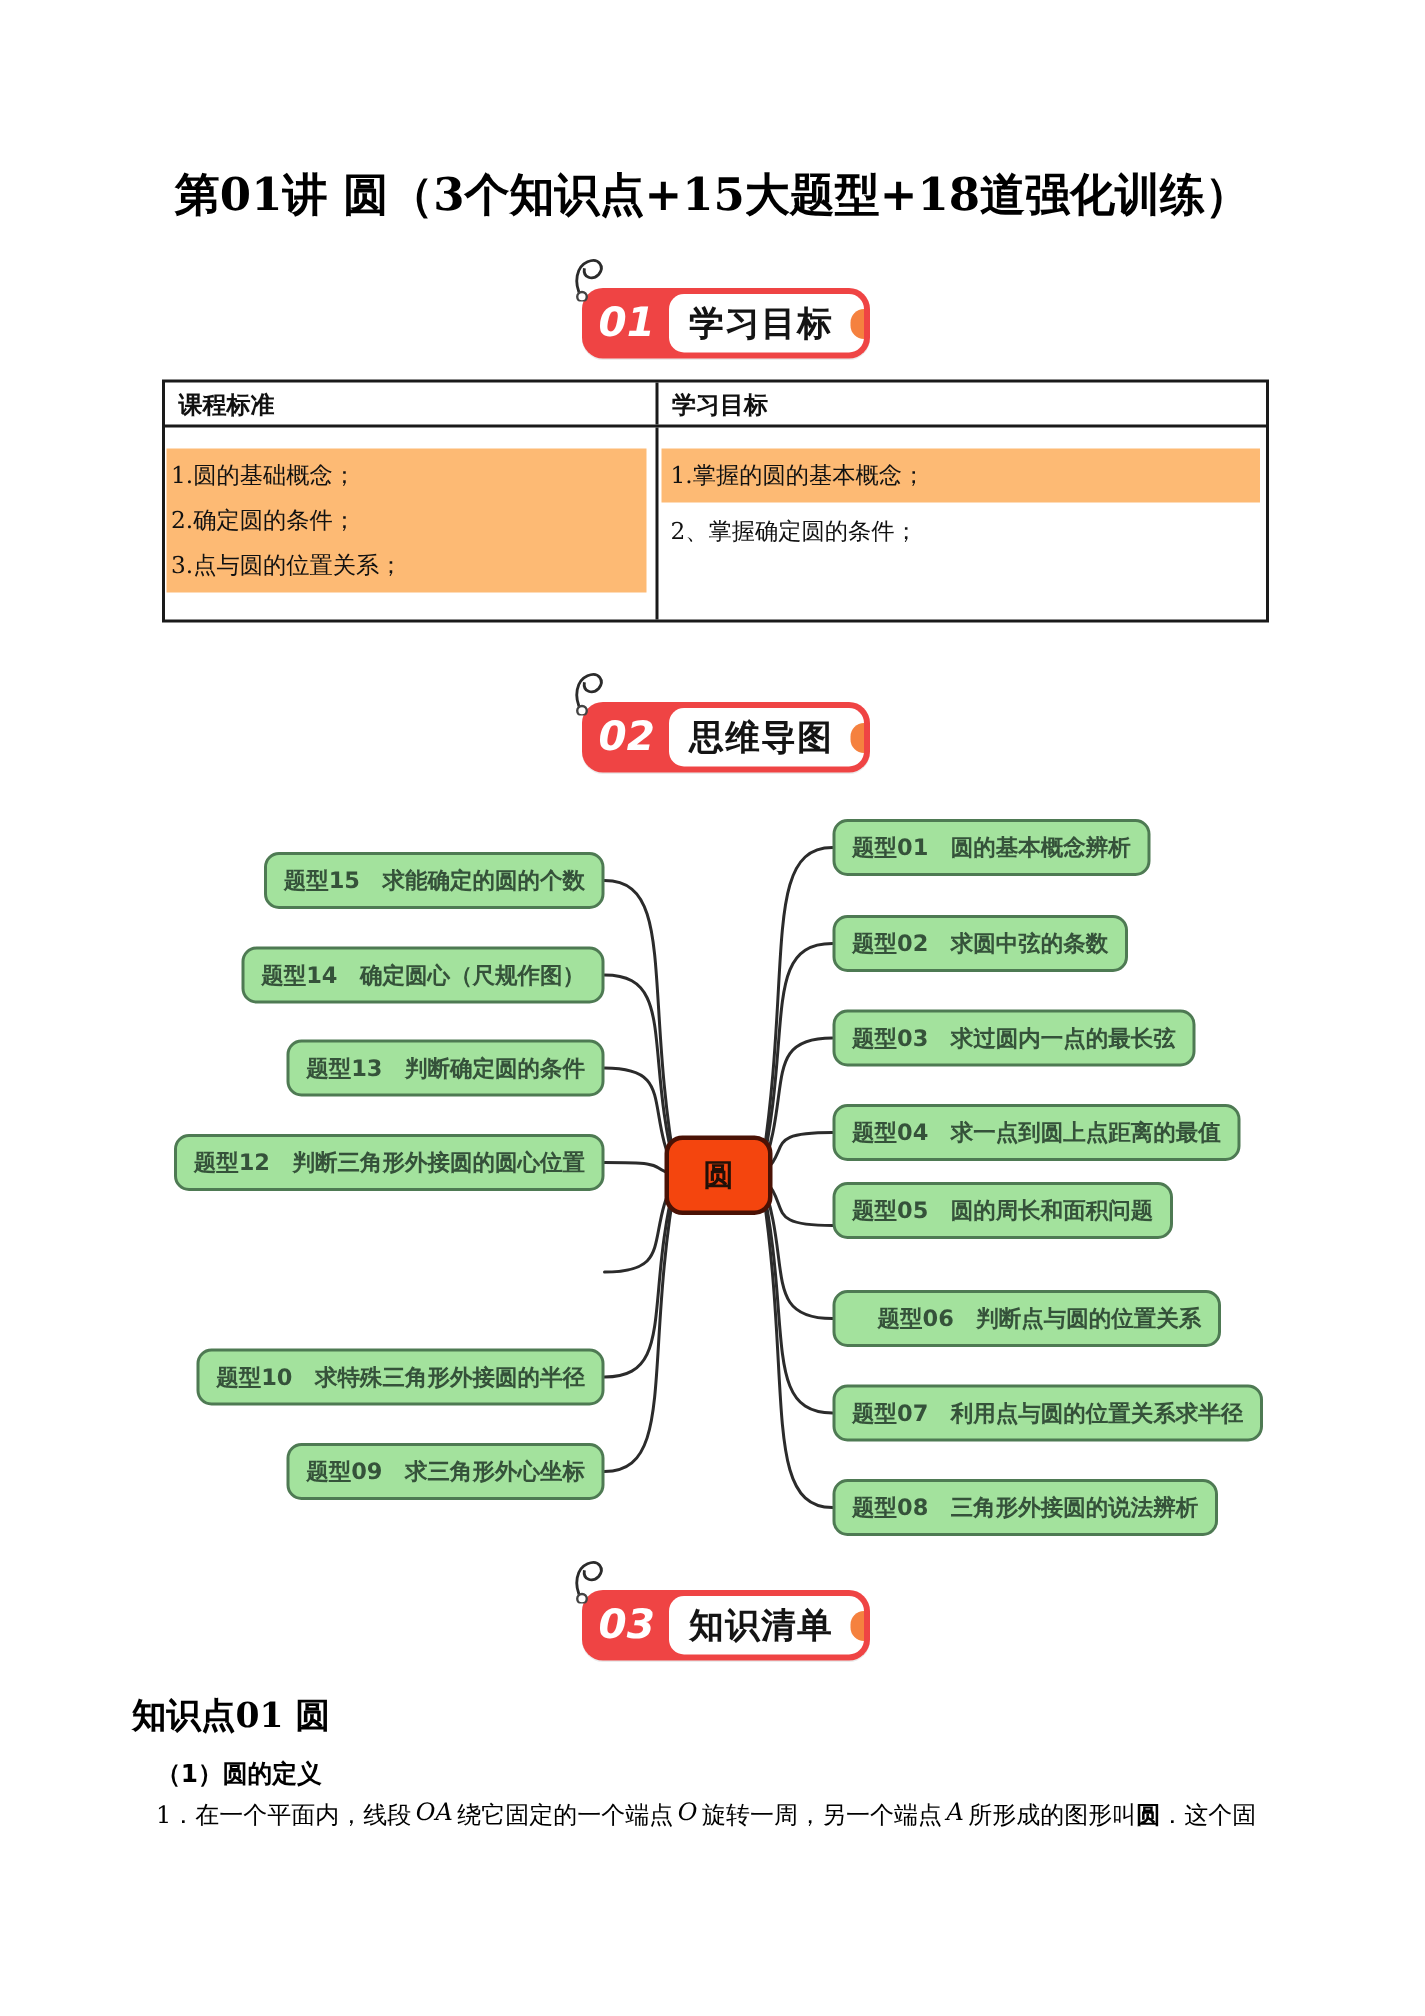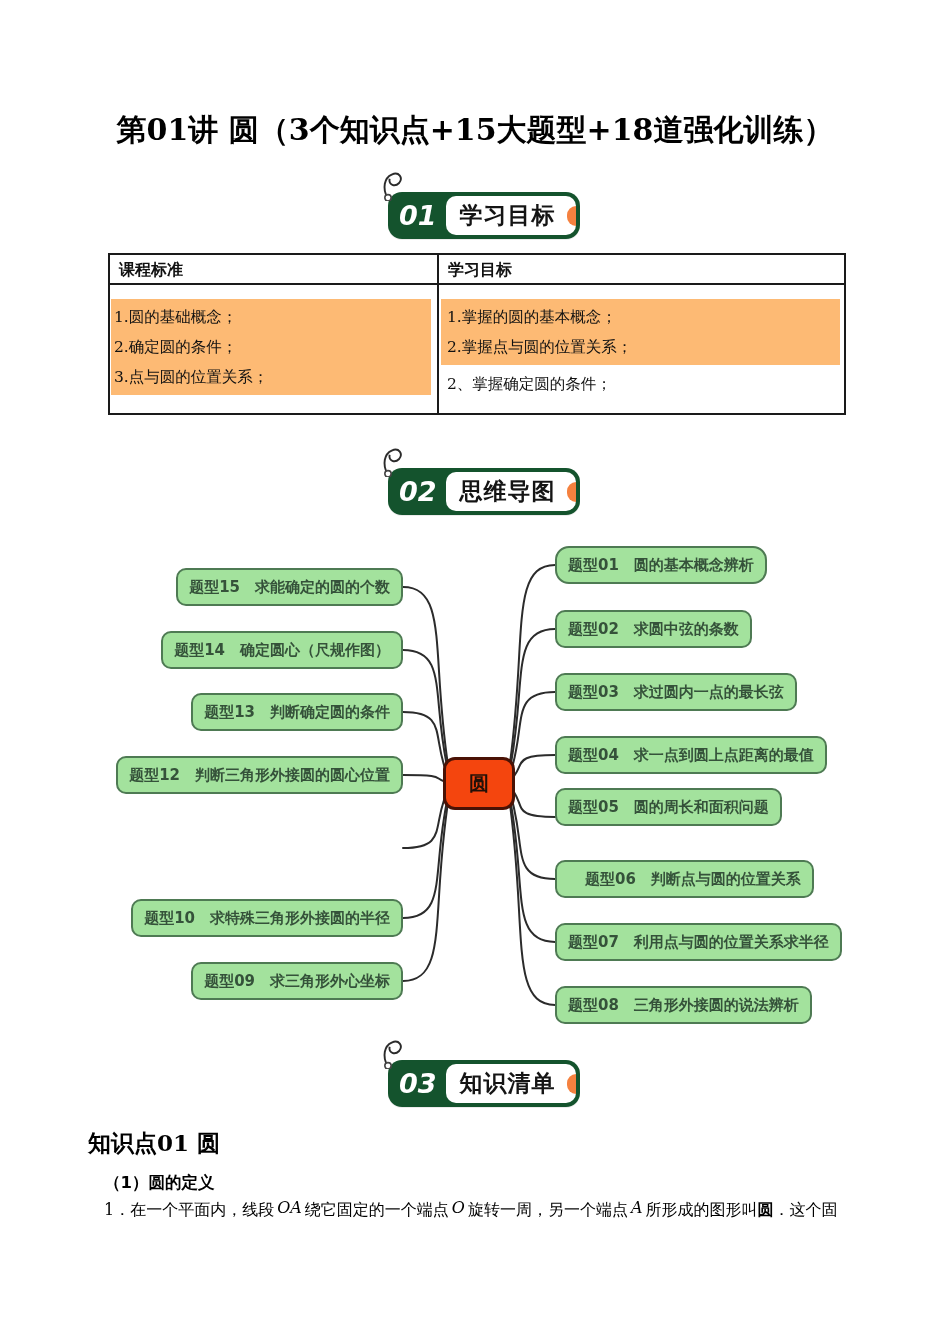--- a/index.html
+++ b/index.html
@@ -7,21 +7,21 @@
   body { width: 950px; height: 1344px; font-family: "DejaVu Serif", "Liberation Serif", serif; color: #111; }
   .page { position: relative; width: 950px; height: 1344px; background: #fff; overflow: hidden; }
 
   
   .doc-title { position: absolute; top: 110px; left: 0; width: 100%; text-align: center;
     font-size: 30px; font-weight: bold; color: #000; }
 
   
   .badge-wrap { position: absolute; }
   .badge-wrap .pin { position: absolute; left: -8px; top: -27px; width: 34px; height: 36px; }
-  .badge { display: inline-flex; align-items: stretch; background: #14532d; border-radius: 14px; padding: 4px; box-shadow: 0 1px 0 rgba(0,0,0,0.08); }
+  .badge { display: inline-flex; align-items: stretch; background: #ef4444; border-radius: 14px; padding: 4px; box-shadow: 0 1px 0 rgba(0,0,0,0.08); }
   .badge-num { display: flex; align-items: center; color: #fff; font-weight: bold; font-style: italic;
     font-size: 27px; padding: 0 9px 0 7px; font-family: "DejaVu Sans", "Liberation Sans", sans-serif; }
   .badge-label-box { position: relative; display: flex; align-items: center; background: #fff; border-radius: 10px;
     padding: 4px 20px 4px 14px; font-family: "DejaVu Sans", "Liberation Sans", sans-serif;
     font-weight: bold; font-size: 23px; color: #141414; letter-spacing: 1px; }
   .badge-notch { position: absolute; right: 0; top: 50%; transform: translateY(-50%);
     width: 9px; height: 20px; background: #f5813f; border-radius: 10px 0 0 10px; }
   .badge-01 { left: 388px; top: 192px; }
   .badge-02 { left: 388px; top: 468px; }
   .badge-03 { left: 388px; top: 1060px; }
@@ -46,21 +46,21 @@
   .mm-svg { position: absolute; left: 0; top: 0; z-index: 1; }
   .mm-svg path { fill: none; stroke: #2b2b2b; stroke-width: 2; stroke-linecap: round; }
   .mm-node { position: absolute; z-index: 2; background: #a3e29d; border: 2px solid #4e7a53; border-radius: 10px;
     padding: 7px 11px; font-family: "DejaVu Sans", "Liberation Sans", sans-serif; font-weight: bold;
     font-size: 15px; line-height: 20px; color: #35523a; white-space: nowrap; }
   .mm-left  { right: 449px; }
   .mm-right { left: 455px; }
   .mm-l0 { top: 33px; }  .mm-l1 { top: 96px; }  .mm-l2 { top: 158px; } .mm-l3 { top: 221px; }
   .mm-l4 { top: 284px; white-space: normal; width: 252px; }
   .mm-l5 { top: 364px; } .mm-l6 { top: 427px; }
-  .mm-r0 { top: 11px; border-radius: 14px; }  .mm-r1 { top: 75px; }  .mm-r2 { top: 138px; } .mm-r3 { top: 201px; }
+  .mm-r0 { top: 11px; }  .mm-r1 { top: 75px; }  .mm-r2 { top: 138px; } .mm-r3 { top: 201px; }
   .mm-r4 { top: 253px; } .mm-r5 { top: 325px; padding-left: 28px; } .mm-r6 { top: 388px; } .mm-r7 { top: 451px; }
   .mm-center { position: absolute; z-index: 3; left: 343px; top: 222px; width: 72px; height: 53px;
     background: #f4450e; border: 3px solid #4a1205; border-radius: 12px; display: flex; align-items: center;
     justify-content: center; font-family: "DejaVu Sans", sans-serif; font-weight: bold; font-size: 20px; color: #201008; }
 
   
   .k-heading { position: absolute; left: 88px; top: 1128px; font-size: 23px; font-weight: bold; color: #000; }
   .k-sub { position: absolute; left: 104px; top: 1172px; font-size: 16.5px; font-weight: bold;
     font-family: "DejaVu Sans", "Liberation Sans", sans-serif; color: #000; }
   .k-body { position: absolute; left: 104px; top: 1198px; width: 800px; font-size: 16px; line-height: 24px;
@@ -98,21 +98,20 @@
       <div class="tb-cell tb-cell-l">
         <div class="hl-block hl-left">
           <div class="tb-line">1.圆的基础概念；</div>
           <div class="tb-line">2.确定圆的条件；</div>
           <div class="tb-line">3.点与圆的位置关系；</div>
         </div>
       </div>
       <div class="tb-cell tb-cell-r">
         <div class="hl-block hl-right">
           <div class="tb-line">1.掌握的圆的基本概念；</div>
-          <div class="tb-line">2.掌握点与圆的位置关系；</div>
         </div>
         <div class="tb-line tb-plain">2、掌握确定圆的条件；</div>
       </div>
     </div>
   </div>
 
   <div class="badge-wrap badge-02">
     <svg class="pin" viewBox="0 0 30 34">
       <path d="M6 31 C1 22 3 12 10 9 C17 6 21 12 17 17 C13 21 7 19 8 13" fill="none" stroke="#2b2b2b" stroke-width="1.8"></path>
       <circle cx="6.5" cy="31" r="3" fill="#ffffff" stroke="#444" stroke-width="1.5"></circle>

